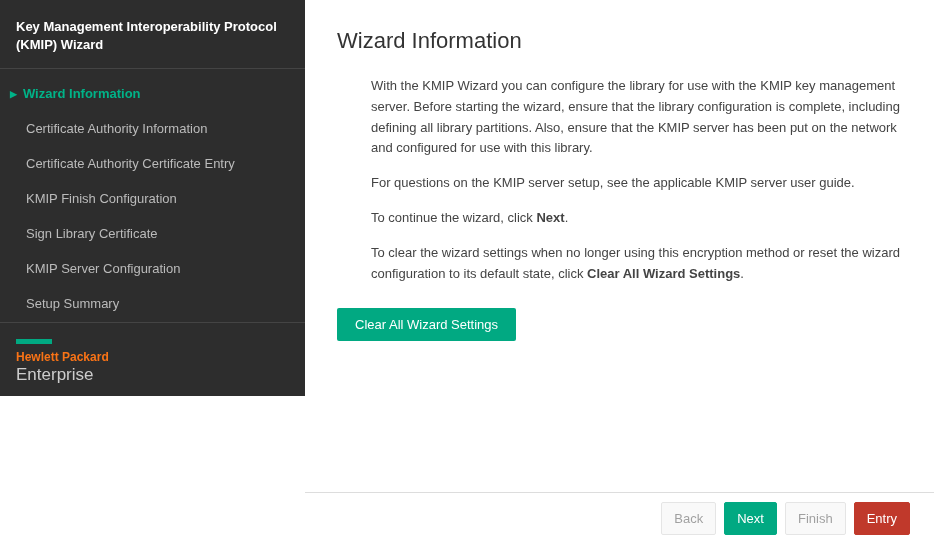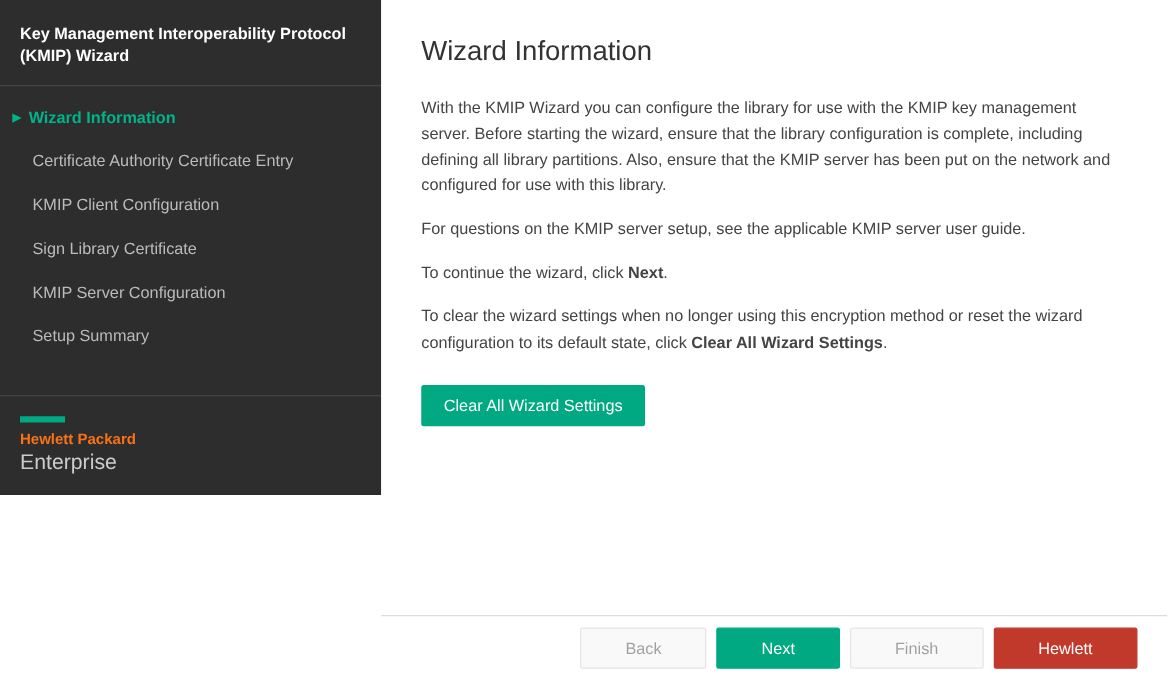--- a/index.html
+++ b/index.html
@@ -119,20 +119,21 @@
       font-weight: normal;
       color: #333;
       margin-bottom: 22px;
     }
 
     .content-text {
       color: #444;
       font-size: 13px;
       line-height: 1.6;
       margin-bottom: 14px;
+      margin-left: 34px;
     }
 
     .content-text .bold {
       font-weight: bold;
     }
 
     .clear-btn {
       background: #01a982;
       color: #fff;
       border: none;
@@ -150,21 +151,21 @@
       display: flex;
       justify-content: flex-end;
       align-items: center;
       gap: 8px;
       background: #fff;
       height: 52px;
       min-height: 52px;
     }
 
     .btn {
-      padding: 8px 35px;
+      padding: 8px 12px;
       font-size: 13px;
       cursor: pointer;
       border-radius: 2px;
       border: 1px solid #ccc;
       background: #f5f5f5;
       color: #444;
     }
 
     .btn-primary {
       background: #01a982;
@@ -184,22 +185,23 @@
     }
   </style>
 </head>
 <body>
 
 <div class="sidebar">
   <div class="sidebar-title">Key Management Interoperability Protocol (KMIP) Wizard</div>
   <nav class="sidebar-nav">
 
   <div class="sidebar-item active">Wizard Information</div>
+      <div class="sidebar-item">Certificate Authority Information</div>
       <div class="sidebar-item">Certificate Authority Certificate Entry</div>
-      <div class="sidebar-item">KMIP Client Configuration</div>
+      <div class="sidebar-item">KMIP Finish Configuration</div>
       <div class="sidebar-item">Sign Library Certificate</div>
       <div class="sidebar-item">KMIP Server Configuration</div>
       <div class="sidebar-item">Setup Summary</div>
     </nav>
   <div class="sidebar-footer">
     <div class="hpe-logo">
       <div class="hpe-logo-bar"></div>
       <div class="hpe-logo-text">Hewlett Packard</div>
       <div class="hpe-logo-sub">Enterprise</div>
     </div>
@@ -212,15 +214,15 @@
     <p class="content-text">With the KMIP Wizard you can configure the library for use with the KMIP key management server. Before starting the wizard, ensure that the library configuration is complete, including defining all library partitions. Also, ensure that the KMIP server has been put on the network and configured for use with this library.</p>
     <p class="content-text">For questions on the KMIP server setup, see the applicable KMIP server user guide.</p>
     <p class="content-text">To continue the wizard, click <span class="bold">Next</span>.</p>
     <p class="content-text">To clear the wizard settings when no longer using this encryption method or reset the wizard configuration to its default state, click <span class="bold">Clear All Wizard Settings</span>.</p>
     <button class="clear-btn">Clear All Wizard Settings</button>
   </div>
   <div class="footer">
     <button class="btn" disabled="">Back</button>
     <button class="btn btn-primary">Next</button>
     <button class="btn" disabled="">Finish</button>
-    <button class="btn btn-danger">Hewlett</button>
+    <button class="btn btn-danger">Entry</button>
   </div>
 </div>
 
 </body></html>

